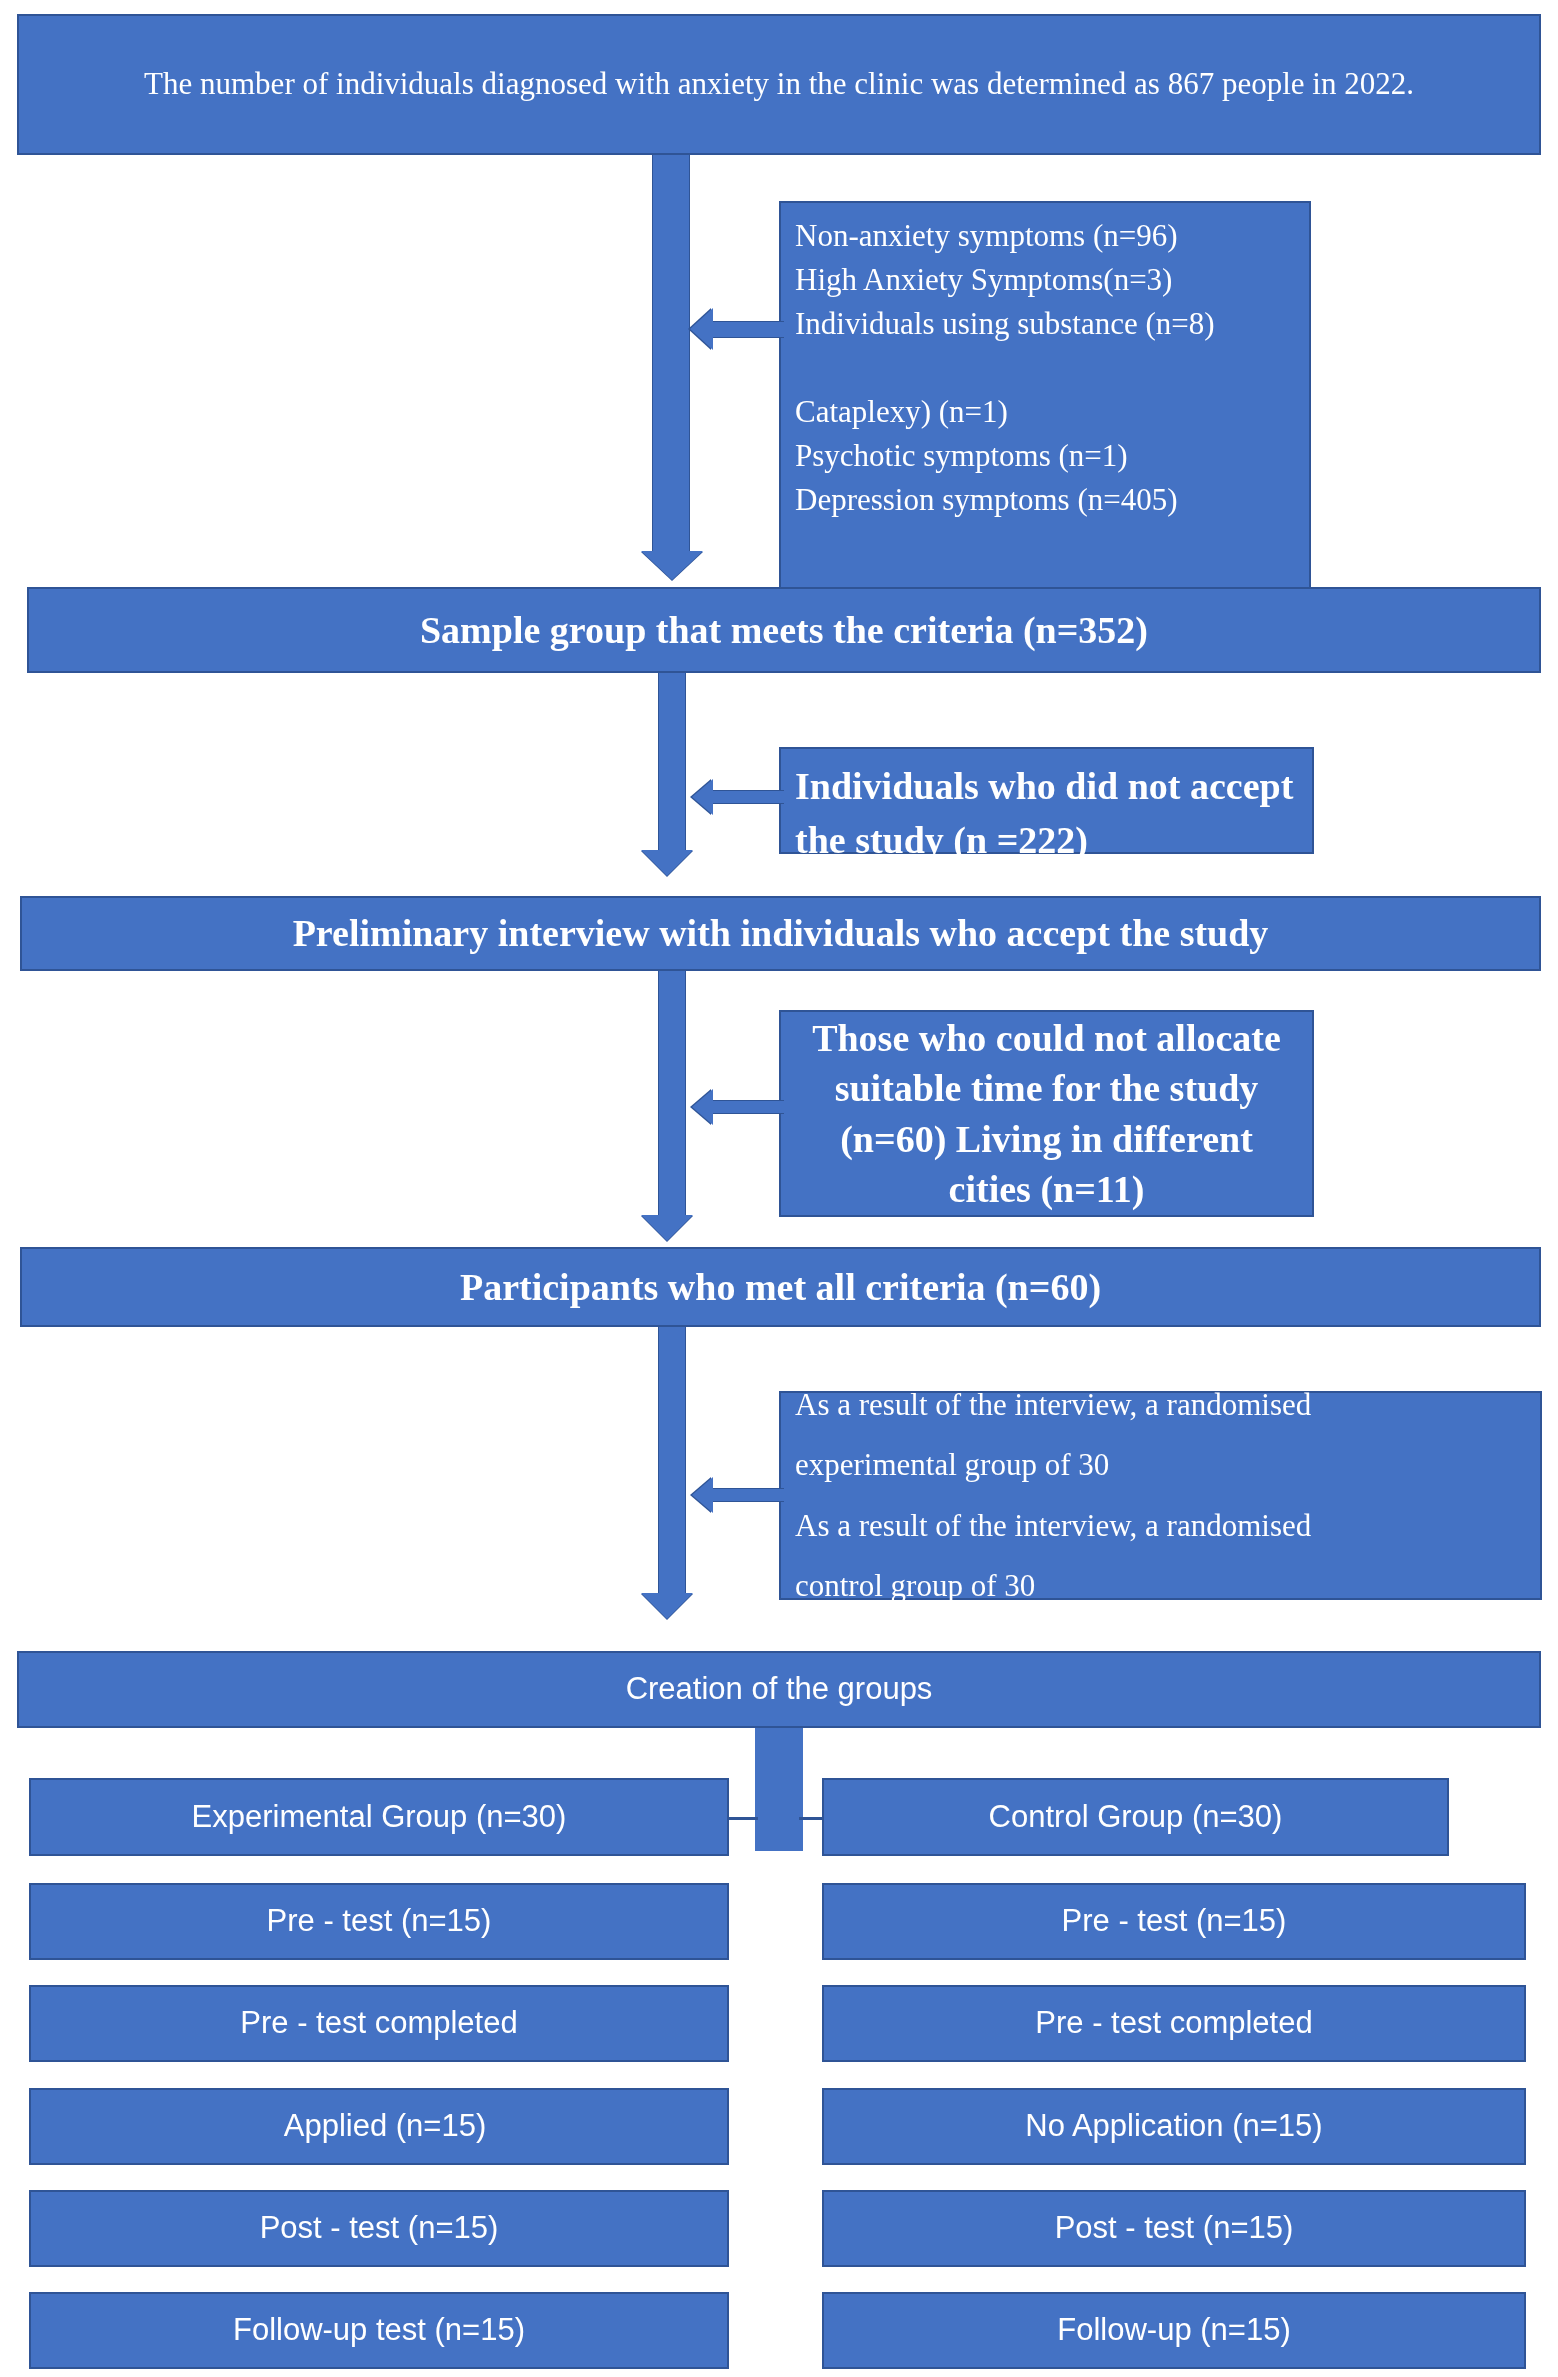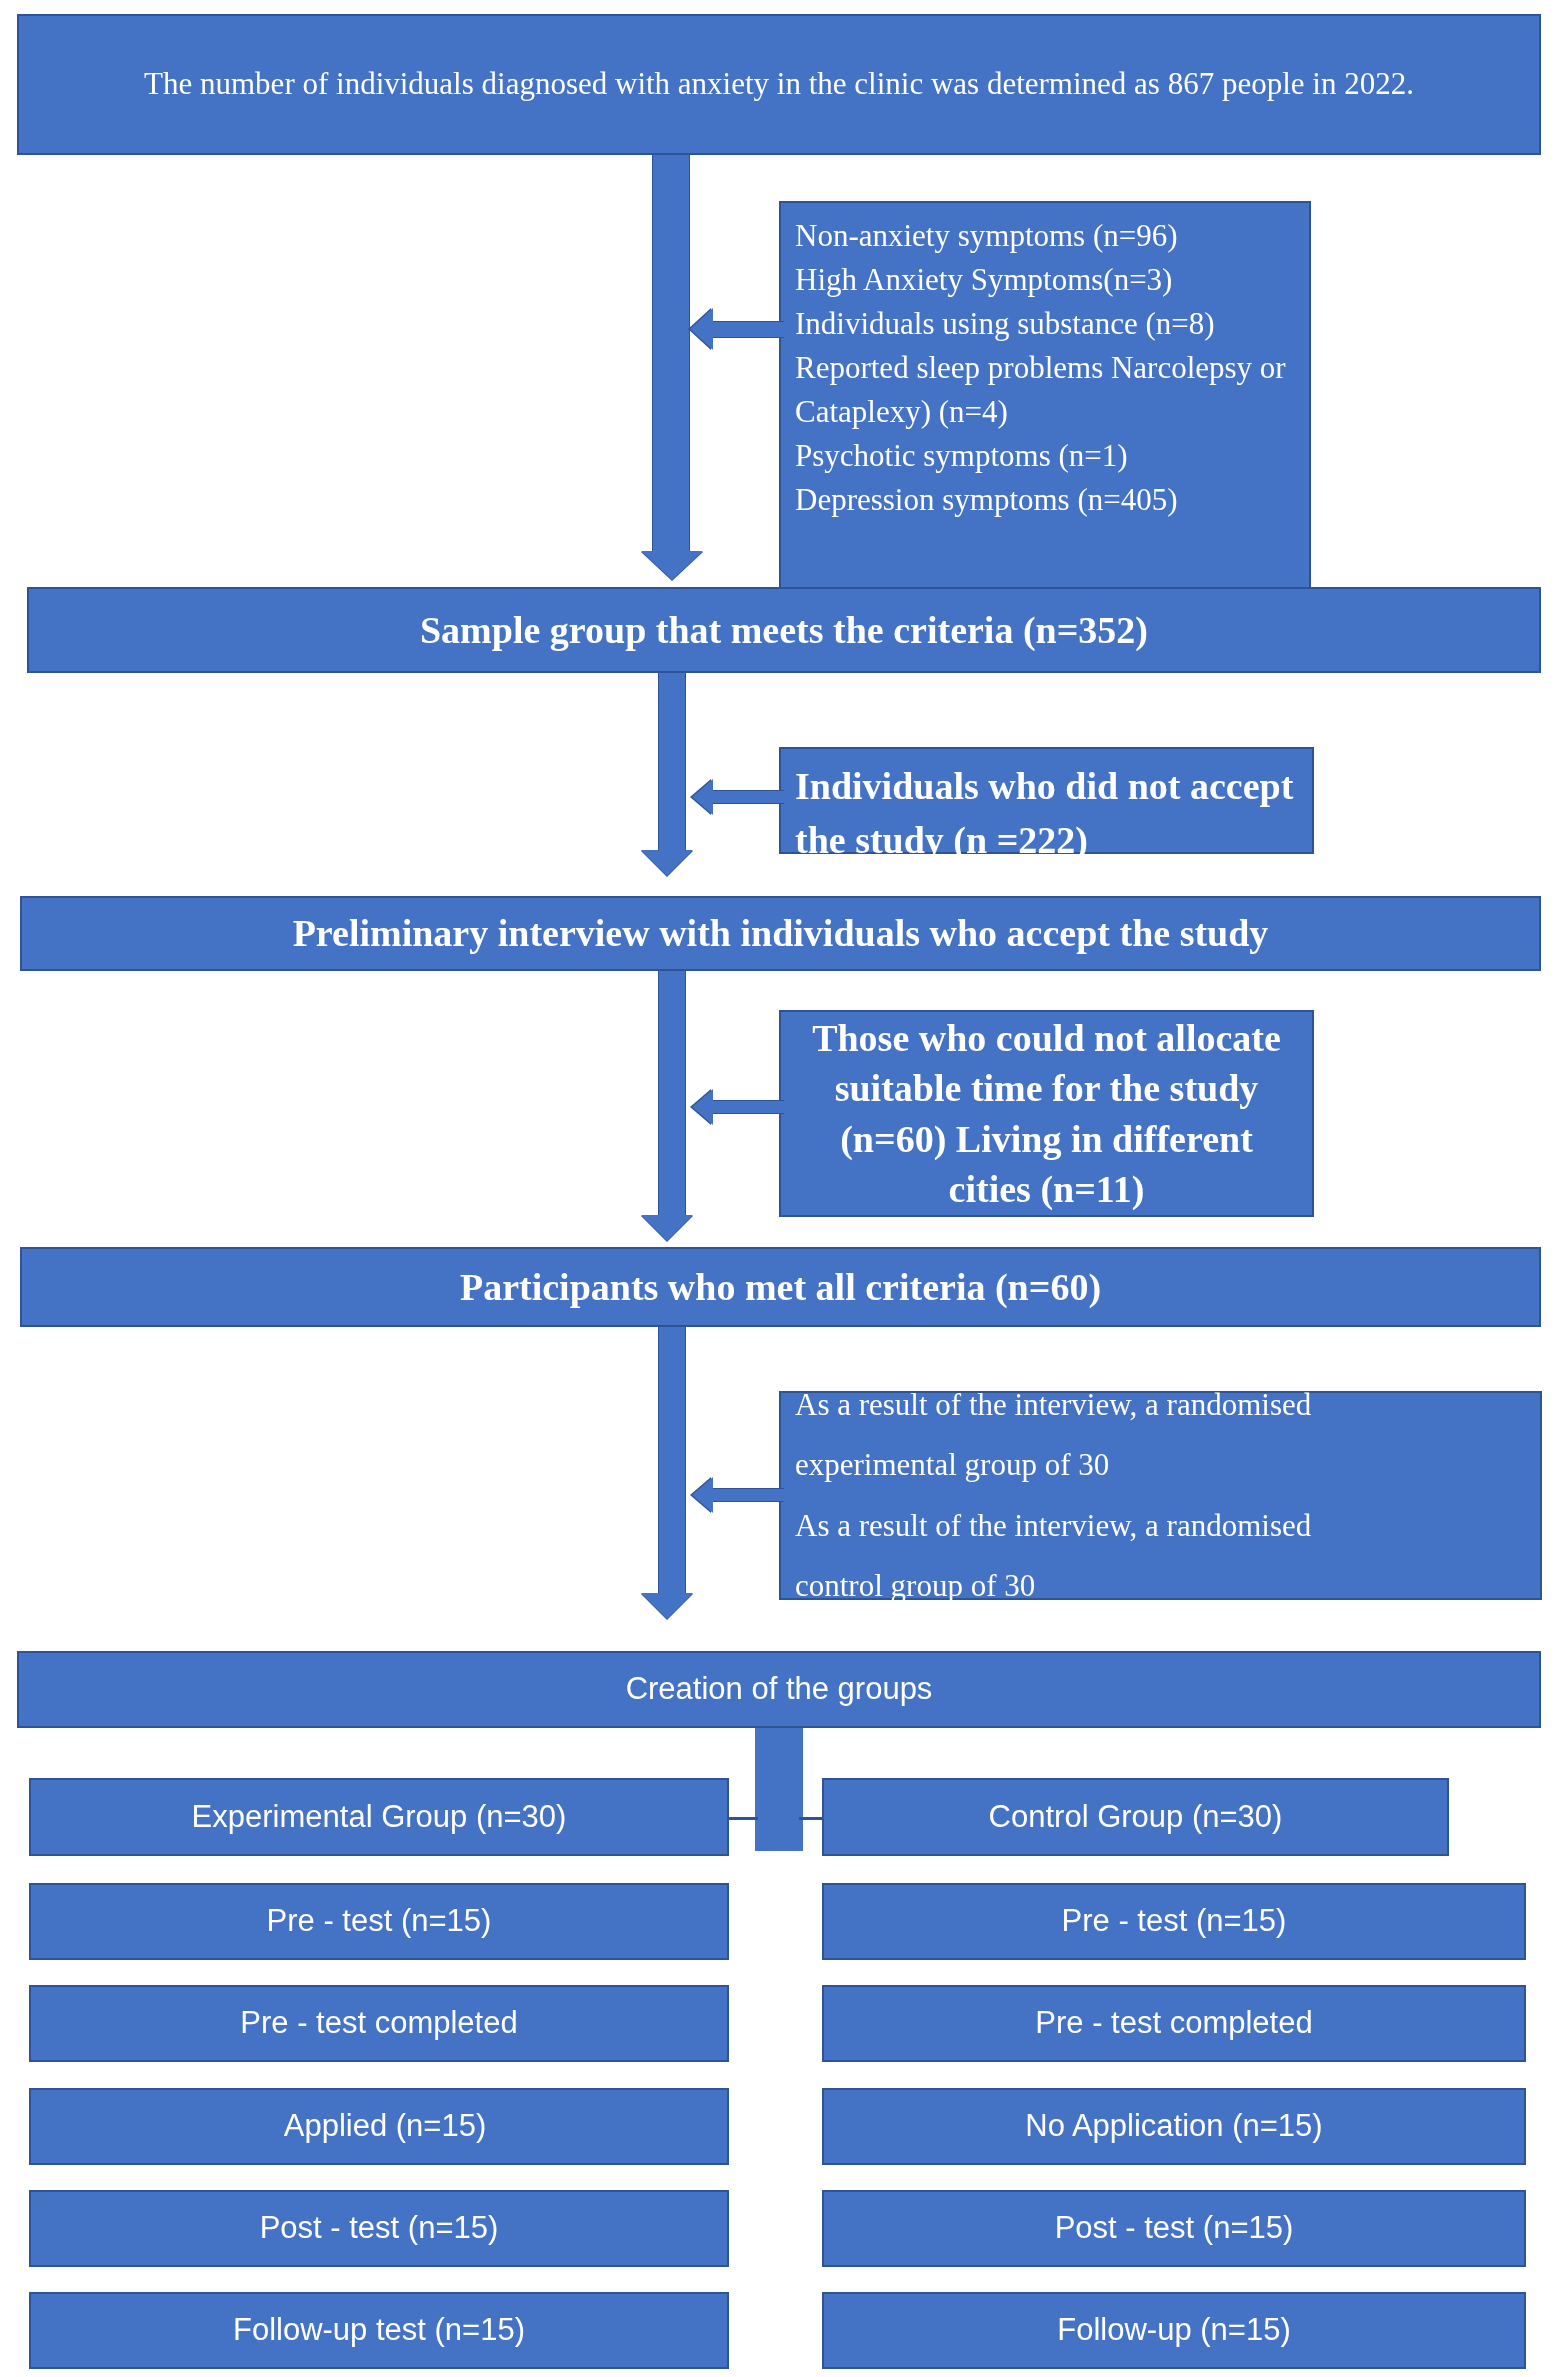--- a/index.html
+++ b/index.html
@@ -118,22 +118,22 @@
   </div>
 
   <div class="vshaft" style="left:652px; top:155px; width:38px; height:399px;"></div>
   <div class="vhead" style="left:641px; top:551px;"></div>
 
   <div class="box serif-reg listbox" style="left:779px; top:201px; width:532px; height:442px;">
     <span class="txt">
       <span>Non-anxiety symptoms (n=96)</span><br>
       <span>High Anxiety Symptoms(n=3)</span><br>
       <span>Individuals using substance (n=8)</span><br>
-      <span>Reported sleep problems Narcolepsy or</span><br>
-      <span>Cataplexy) (n=4)</span><br>
+      <br>
+      <span>Cataplexy) (n=1)</span><br>
       <span>Psychotic symptoms (n=1)</span><br>
       <span>Depression symptoms (n=405)</span>
     </span>
   </div>
 
   <div class="hshaft" style="left:713px; top:321px; width:71px; height:17px;"></div>
   <div class="hhead" style="left:690px; top:308px;"></div>
 
   <div class="box serif-bold" style="left:27px; top:587px; width:1514px; height:86px;">
     <span class="txt">Sample group that meets the criteria (n=352)</span>

